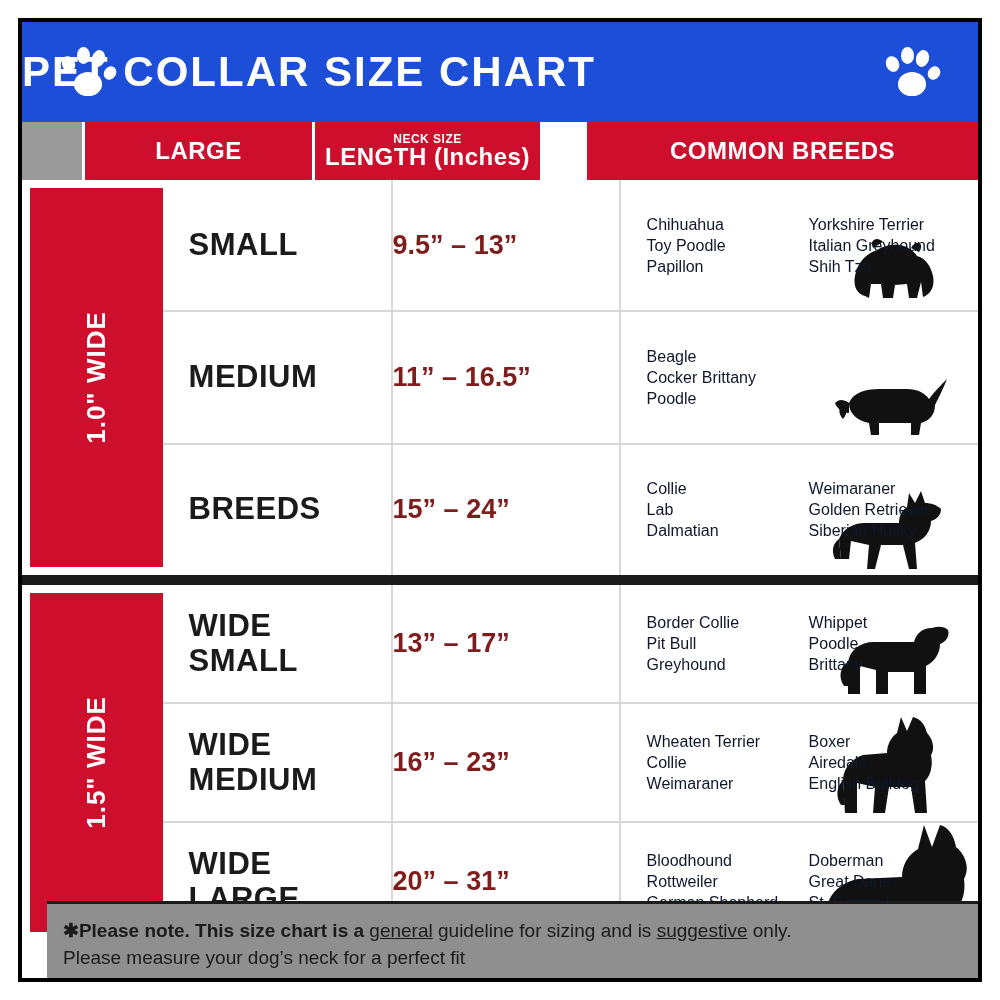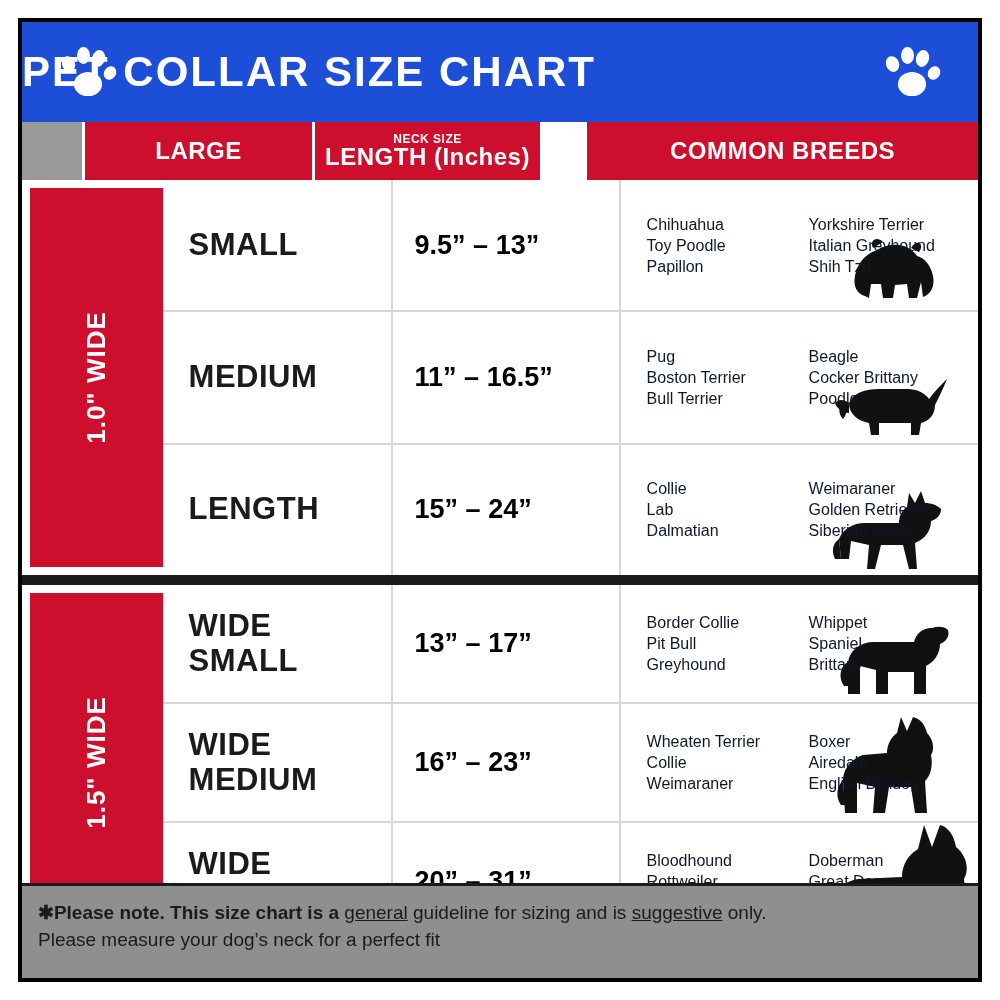--- a/index.html
+++ b/index.html
@@ -173,26 +173,25 @@
     font-size: 31px;
     font-weight: bold;
     color: #1b1b1b;
     line-height: 1.12;
     letter-spacing: 0.5px;
   }
   .cell-length {
     flex: 0 0 228px;
     display: flex;
     align-items: center;
-    padding-left: 22px;
     box-sizing: border-box;
     border-right: 2px solid #d8d8d8;
     font-size: 27px;
     font-weight: bold;
-    color: #000000;
+    color: #7f1d1d;
   }
   .cell-breeds {
     flex: 1 1 auto;
     position: relative;
     display: flex;
     align-items: center;
     padding-left: 26px;
     box-sizing: border-box;
     min-width: 0;
   }
@@ -221,26 +220,27 @@
     z-index: 1;
     pointer-events: none;
   }
   .dog-slot svg { display: block; }
 
   
   .footer {
     flex: 0 0 auto;
     background: #8f8f8f;
     color: #1b1b1b;
-    padding: 14px 20px 24px 16px;
+    padding: 14px 20px 6px 16px;
     font-size: 19px;
     line-height: 1.42;
     position: relative;
     z-index: 3;
     border-top: 3px solid #1b1b1b;
+    margin-left: 25px;
   }
   .footer u { text-decoration: underline; }
   .footer .star { font-weight: bold; }
 </style>
 </head>
 <body>
 
 <div id="page">
   <div class="chart-frame">
 
@@ -308,40 +308,37 @@
             </div>
           </div>
 
           <div class="row">
             <div class="cell-size">
               <div class="txt">MEDIUM</div>
             </div>
             <div class="cell-length">11” – 16.5”</div>
             <div class="cell-breeds">
               <div class="breed-cols">
-                <div class="breed-col c1" style="white-space:pre-line">Pug
-Boston Terrier
-Bull Terrier</div>
                 <div class="breed-col c2" style="white-space:pre-line">Beagle
 Cocker Brittany
 Poodle</div>
               </div>
               <div class="dog-slot">
                 <svg width="120" height="74" viewBox="0 0 120 74" aria-hidden="true">
                   <path fill="#111" d="M14 34 C18 24 30 20 44 20 L72 20 C82 20 90 24 94 30 C100 22 106 16 112 10 C108 20 104 28 100 36 C100 46 94 52 86 54 L84 66 L76 66 L76 54 L44 54 L44 66 L36 66 L34 54 C24 52 14 46 14 34 Z"></path>
                   <path fill="#111" d="M14 34 C8 30 4 30 0 34 C2 40 8 44 14 44 Z"></path>
                   <path fill="#111" d="M10 32 C4 34 2 44 8 50 C12 46 12 38 14 34 Z"></path>
                 </svg>
               </div>
             </div>
           </div>
 
           <div class="row">
             <div class="cell-size">
-              <div class="txt">LENGTH</div>
+              <div class="txt">BREEDS</div>
             </div>
             <div class="cell-length">15” – 24”</div>
             <div class="cell-breeds">
               <div class="breed-cols">
                 <div class="breed-col c1" style="white-space:pre-line">Collie
 Lab
 Dalmatian</div>
                 <div class="breed-col c2" style="white-space:pre-line">Weimaraner
 Golden Retriever
 Siberian Husky</div>
@@ -371,21 +368,21 @@
               <div class="txt" style="white-space:pre-line">WIDE
 SMALL</div>
             </div>
             <div class="cell-length">13” – 17”</div>
             <div class="cell-breeds">
               <div class="breed-cols">
                 <div class="breed-col c1" style="white-space:pre-line">Border Collie
 Pit Bull
 Greyhound</div>
                 <div class="breed-col c2" style="white-space:pre-line">Whippet
-Spaniel
+Poodle
 Brittany</div>
               </div>
               <div class="dog-slot">
                 <svg width="122" height="86" viewBox="0 0 122 86" aria-hidden="true">
                   <path fill="#111" d="M98 12 C88 12 82 18 80 26 L40 26 C26 26 16 34 14 46 L14 78 L26 78 L26 50 L42 54 L42 78 L54 78 L54 56 L80 56 L80 78 L92 78 L92 50 C100 46 106 38 106 28 C112 26 116 20 114 14 C110 10 104 10 98 12 Z"></path>
                   <path fill="#111" d="M14 46 C6 50 4 62 10 70 L14 70 Z"></path>
                 </svg>
               </div>
             </div>
           </div>

